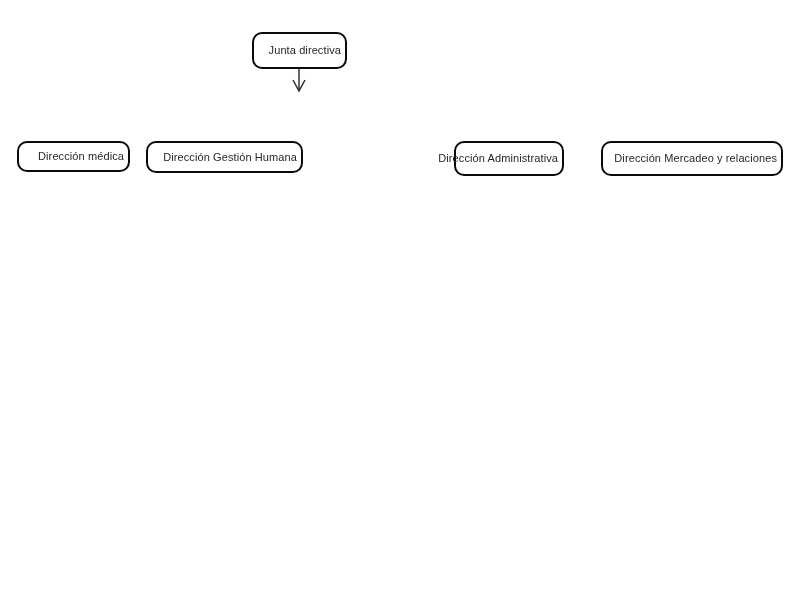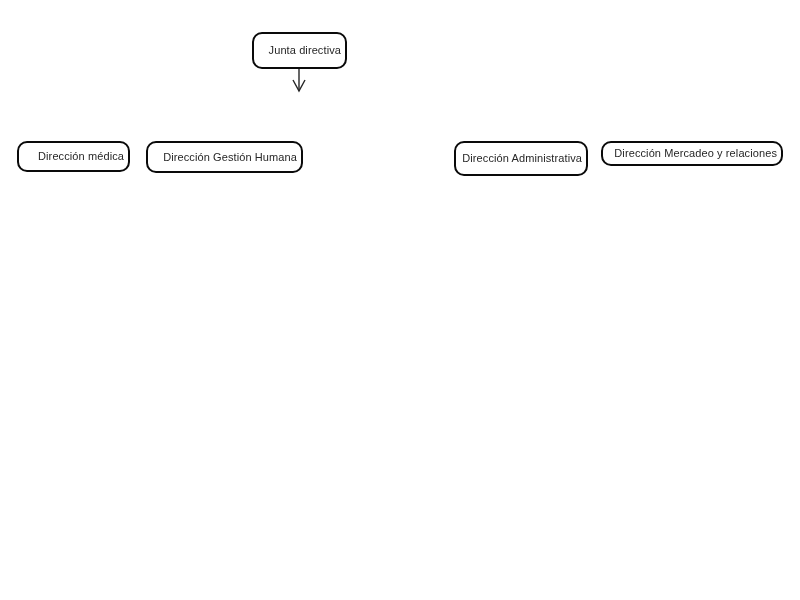--- a/index.html
+++ b/index.html
@@ -82,28 +82,28 @@
   }
   #node-direccion-financiera {
     left: 319px;
     top: 141px;
     width: 118px;
     height: 35px;
   }
   #node-direccion-administrativa {
     left: 454px;
     top: 141px;
-    width: 134px;
+    width: 110px;
     height: 35px;
   }
   #node-direccion-mercadeo {
     left: 601px;
     top: 141px;
     width: 182px;
-    height: 25px;
+    height: 35px;
   }
 
   
   .connectors {
     position: absolute;
     left: 0;
     top: 0;
     width: 800px;
     height: 600px;
     pointer-events: none;

